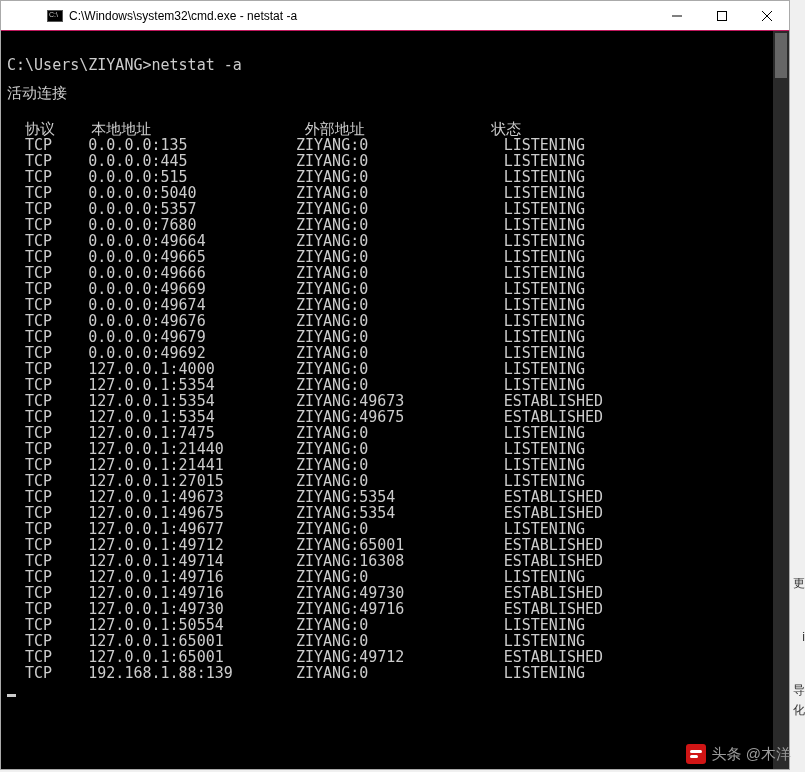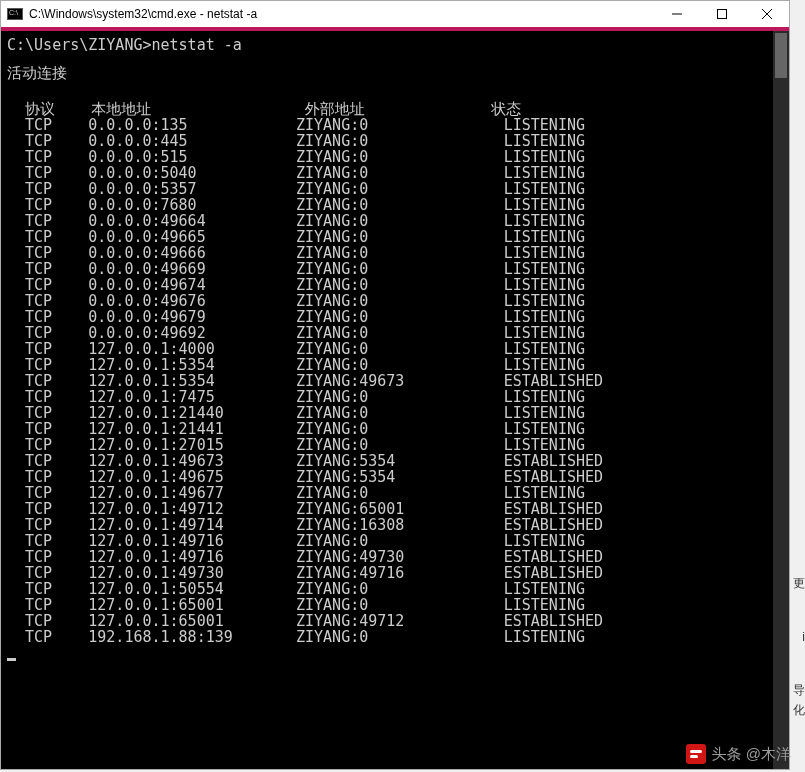--- a/index.html
+++ b/index.html
@@ -1,28 +1,28 @@
 <!DOCTYPE html>
 <html><head>
 <meta charset="utf-8">
 <style>
   * { margin:0; padding:0; box-sizing:border-box; }
   body { width:805px; height:772px; background:#f0f0f0; font-family:"Microsoft YaHei","SimSun",Arial,sans-serif; overflow:hidden; position:relative; }
   .window { position:absolute; left:0; top:0; width:790px; height:770px; background:#000; border:1px solid #aaa; }
-  .titlebar { height:30px; background:#fff; display:flex; align-items:center; border-bottom:4px solid #be185d; }
+  .titlebar { height:30px; background:#fff; display:flex; align-items:center; border-bottom:1px solid #be185d;padding-left:40px; }
   .titlebar-icon { width:16px; height:12px; background:#000; margin:0 6px; border:1px solid #555; position:relative; }
   .titlebar-icon::after { content:"C:\\"; color:#ccc; font-size:7px; position:absolute; left:1px; top:0; }
   .titlebar-text { flex:1; font-size:12px; color:#000; }
   .win-controls { display:flex; height:100%; }
   .win-btn { width:45px; height:100%; display:flex; align-items:center; justify-content:center; font-size:13px; color:#000; }
   .win-btn svg { width:10px; height:10px; }
   .terminal { position:absolute; top:30px; left:0; right:0; bottom:0; background:#000; color:#ccc; font-family:"NSimSun","SimSun","Consolas",monospace; font-size:15px; line-height:16px; padding:6px 6px; overflow:hidden; }
   .scrollbar { position:absolute; right:0; top:30px; bottom:0; width:16px; background:#2a2a2a; }
   .scrollbar-thumb { position:absolute; left:2px; right:2px; top:2px; height:45px; background:#666; }
-  .prompt-line { white-space:pre; }
+  .prompt-line { margin-top:20px; white-space:pre; }
   .section-title { margin-top:12px; white-space:pre; }
   .headers { margin-top:20px; white-space:pre; }
   .rows { margin-top:0; }
   .row { white-space:pre; }
   .cursor { display:inline-block; width:9px; height:3px; background:#ccc; vertical-align:bottom; margin-top:2px; }
   .watermark { position:absolute; right:14px; bottom:8px; color:#9a9a9a; font-size:15px; font-family:"Microsoft YaHei",sans-serif; display:flex; align-items:center; gap:6px;justify-content:space-between; }
   .wm-icon { width:20px; height:20px; background:#d01515; border-radius:3px; position:relative; }
   .wm-icon::before { content:""; position:absolute; left:4px; top:6px; width:12px; height:3px; background:#fff; border-radius:2px; }
   .wm-icon::after { content:""; position:absolute; left:4px; top:11px; width:8px; height:3px; background:#fff; border-radius:2px; }
   .edge-text { position:absolute; right:0; font-size:12px; color:#333; }
@@ -69,20 +69,21 @@
         <div class="row">  TCP    0.0.0.0:49665          ZIYANG:0               LISTENING</div>
         <div class="row">  TCP    0.0.0.0:49666          ZIYANG:0               LISTENING</div>
         <div class="row">  TCP    0.0.0.0:49669          ZIYANG:0               LISTENING</div>
         <div class="row">  TCP    0.0.0.0:49674          ZIYANG:0               LISTENING</div>
         <div class="row">  TCP    0.0.0.0:49676          ZIYANG:0               LISTENING</div>
         <div class="row">  TCP    0.0.0.0:49679          ZIYANG:0               LISTENING</div>
         <div class="row">  TCP    0.0.0.0:49692          ZIYANG:0               LISTENING</div>
         <div class="row">  TCP    127.0.0.1:4000         ZIYANG:0               LISTENING</div>
         <div class="row">  TCP    127.0.0.1:5354         ZIYANG:0               LISTENING</div>
         <div class="row">  TCP    127.0.0.1:5354         ZIYANG:49673           ESTABLISHED</div>
+        <div class="row">  TCP    127.0.0.1:5354         ZIYANG:49675           ESTABLISHED</div>
         <div class="row">  TCP    127.0.0.1:7475         ZIYANG:0               LISTENING</div>
         <div class="row">  TCP    127.0.0.1:21440        ZIYANG:0               LISTENING</div>
         <div class="row">  TCP    127.0.0.1:21441        ZIYANG:0               LISTENING</div>
         <div class="row">  TCP    127.0.0.1:27015        ZIYANG:0               LISTENING</div>
         <div class="row">  TCP    127.0.0.1:49673        ZIYANG:5354            ESTABLISHED</div>
         <div class="row">  TCP    127.0.0.1:49675        ZIYANG:5354            ESTABLISHED</div>
         <div class="row">  TCP    127.0.0.1:49677        ZIYANG:0               LISTENING</div>
         <div class="row">  TCP    127.0.0.1:49712        ZIYANG:65001           ESTABLISHED</div>
         <div class="row">  TCP    127.0.0.1:49714        ZIYANG:16308           ESTABLISHED</div>
         <div class="row">  TCP    127.0.0.1:49716        ZIYANG:0               LISTENING</div>

